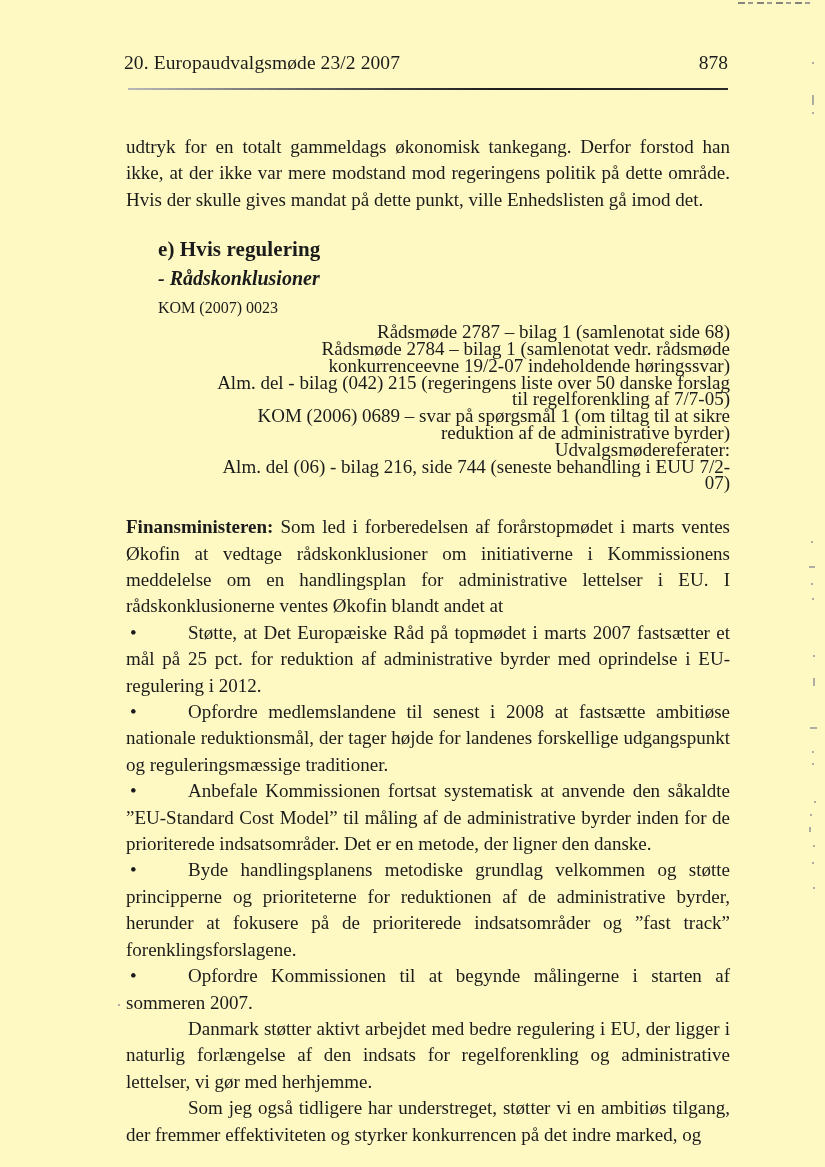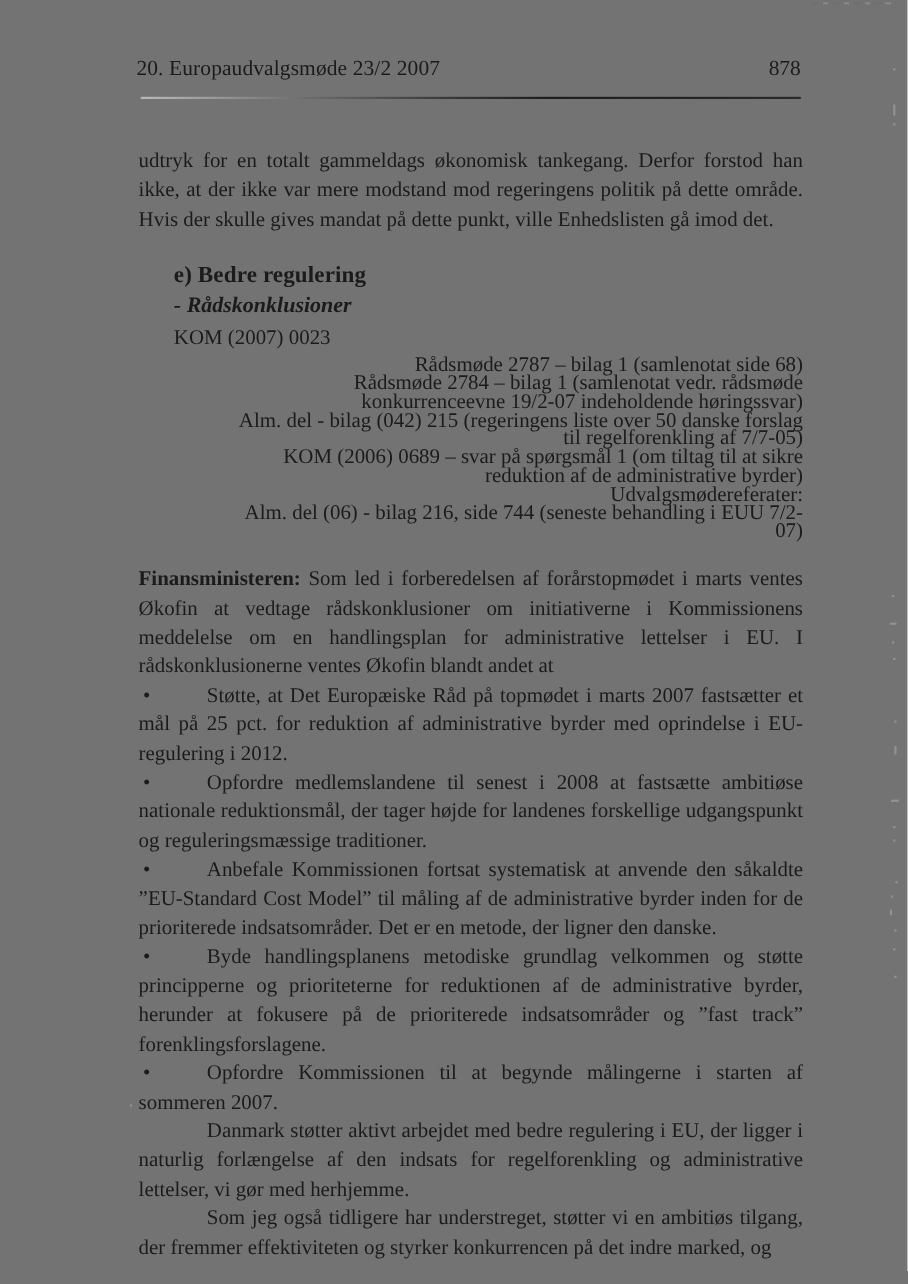--- a/index.html
+++ b/index.html
@@ -7,21 +7,21 @@
     margin: 0;
     padding: 0;
     background: #ffffff;
   }
 
   .page {
     position: relative;
     width: 825px;
     height: 1167px;
     margin: 0 auto;
-    background: #737373;
+    background: #fef9c3;
     color: #1b1b1b;
     font-family: "Liberation Serif", "DejaVu Serif", serif;
     overflow: hidden;
   }
 
   
   .scan-edge-top {
     position: absolute;
     top: 2px;
     left: 738px;
@@ -106,21 +106,21 @@
   }
   .heading-sub {
     font-size: 20px;
     font-weight: bold;
     font-style: italic;
     line-height: 27px;
     margin-top: 2px;
     padding-left: 0px;
   }
   .kom-line {
-    font-size: 19px;
+    font-size: 16px;
     line-height: 25px;
     padding-left: 32px;
     margin-top: 3px;
   }
 
   
   .refs {
     margin-top: 4px;
     padding-left: 84px;
     font-size: 13.2px;
@@ -183,21 +183,21 @@
     <div class="header-folio">878</div>
   </div>
   <div class="header-rule"></div>
 
   <div class="body">
 
     <p class="flush">udtryk for en totalt gammeldags økonomisk tankegang. Derfor forstod han ikke, at der ikke var mere modstand mod regeringens politik på dette område. Hvis der skulle gives mandat på dette punkt, ville Enhedslisten gå imod det.</p>
 
 
     <div class="heading-block">
-      <div class="heading-main">e) Bedre regulering</div>
+      <div class="heading-main">e) Hvis regulering</div>
       <div class="heading-sub">- Rådskonklusioner</div>
     </div>
 
     <div class="kom-line">KOM (2007) 0023</div>
 
     <div class="refs">
       <p class="ref">Rådsmøde 2787 – bilag 1 (samlenotat side 68)</p>
       <p class="ref">Rådsmøde 2784 – bilag 1 (samlenotat vedr. rådsmøde konkurrenceevne 19/2-07 indeholdende høringssvar)</p>
       <p class="ref">Alm. del - bilag (042) 215 (regeringens liste over 50 danske forslag til regelforenkling af 7/7-05)</p>
       <p class="ref">KOM (2006) 0689 – svar på spørgsmål 1 (om tiltag til at sikre reduktion af de administrative byrder)</p>

